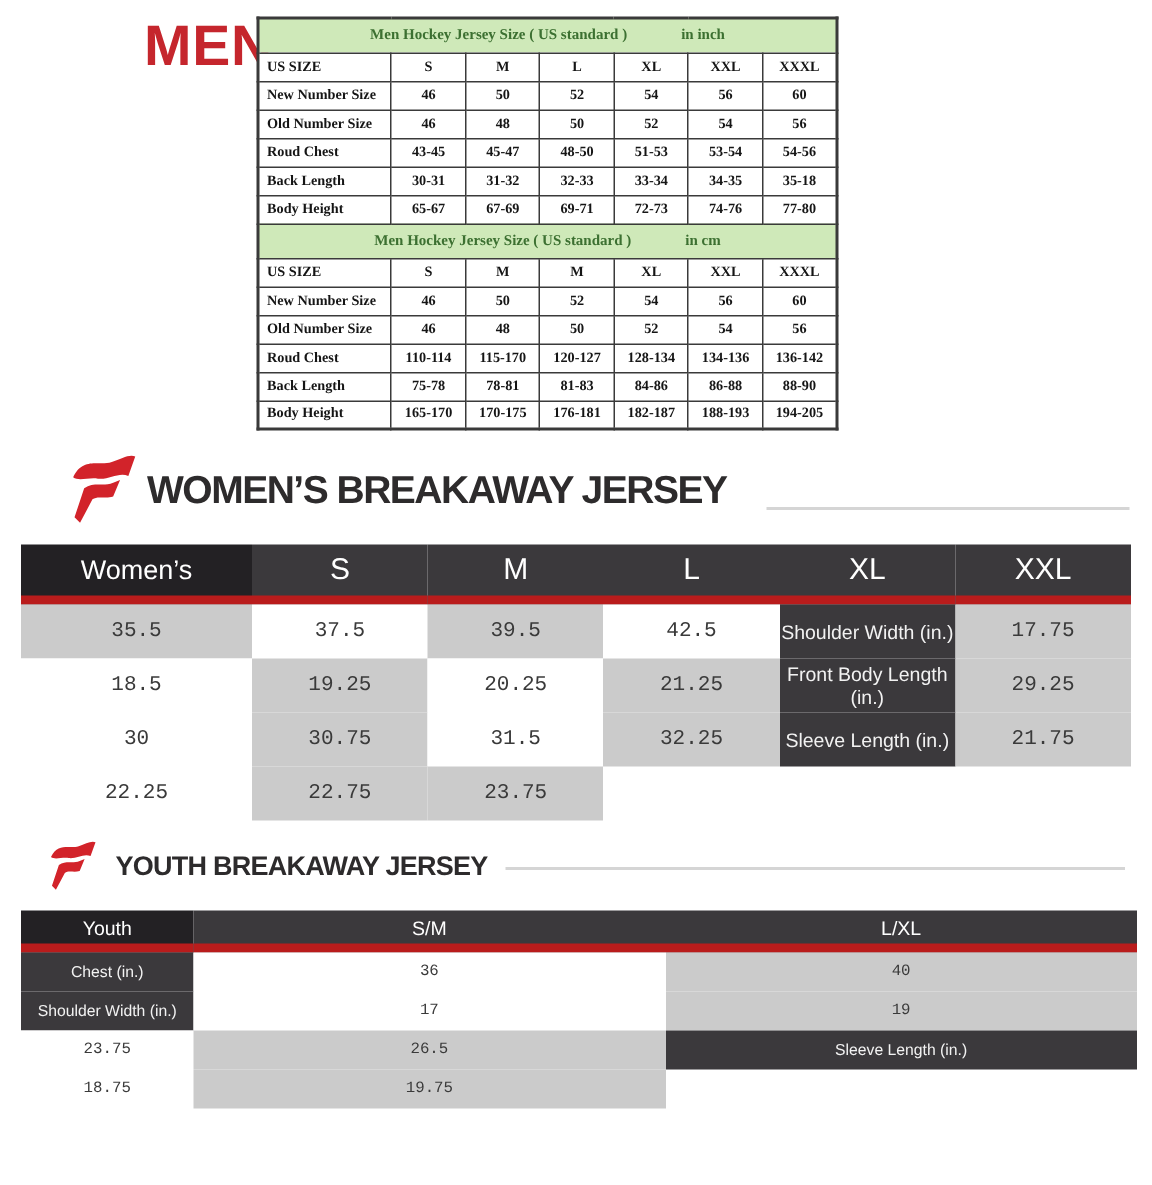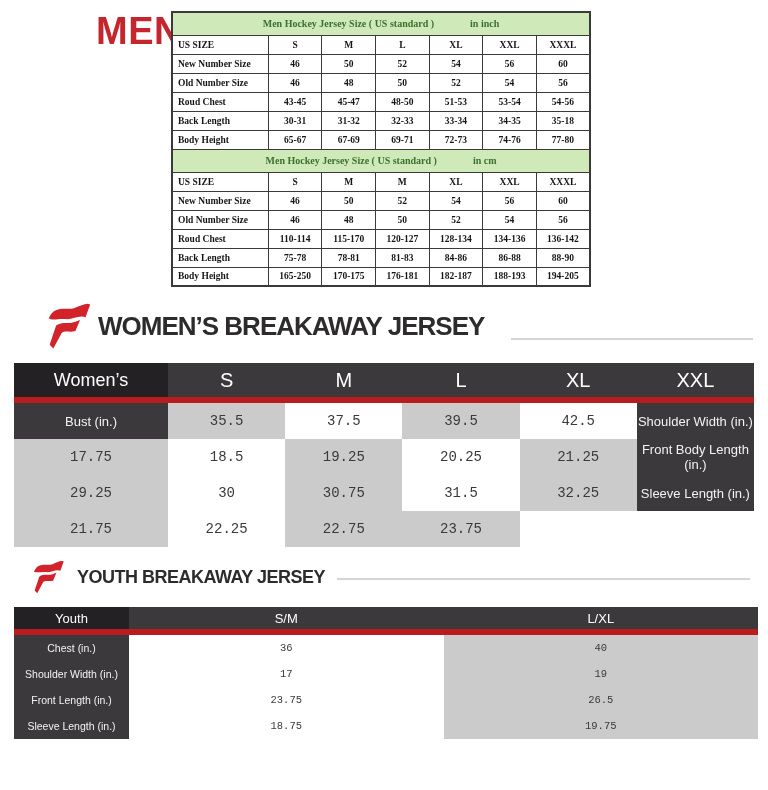--- a/index.html
+++ b/index.html
@@ -3,21 +3,21 @@
 <meta charset="utf-8">
 <style>
   * { margin:0; padding:0; box-sizing:border-box; }
   html,body { background:#fff; }
   body { font-family:"Liberation Sans", sans-serif; }
   .page { position:relative; width:768px; height:790px; background:#fff; overflow:hidden; }
 
   
   .men-title { position:absolute; left:96px; top:10px; font-size:38px; font-weight:bold;
                color:var(--men-title-red,#c5262d); letter-spacing:.5px; }
-  .men-table { position:absolute; left:171px; top:11px; width:420px; border-collapse:collapse;
+  .men-table { position:absolute; left:171px; top:11px; width:388px; border-collapse:collapse;
                font-family:"Liberation Serif", serif; color:#151515; border:2px solid #3a3a3a; }
   .men-table td { border:1px solid #3a3a3a; height:19px; font-size:9.5px; font-weight:bold;
                   background:#fff; padding:0 3px; }
   .men-table td.lab { text-align:left; width:23%; padding-left:5px; }
   .men-table td.val { text-align:center; width:12.8%; }
   .men-table td.cap { background:var(--table-header-green-bg,#cfe9b9);
                       color:var(--table-header-green-text,#3c7031);
                       text-align:center; font-size:10px; height:23px; }
   .men-table .unit { display:inline-block; margin-left:36px; }
 
@@ -163,21 +163,21 @@
           <td class="lab">Back Length</td>
           <td class="val">75-78</td>
           <td class="val">78-81</td>
           <td class="val">81-83</td>
           <td class="val">84-86</td>
           <td class="val">86-88</td>
           <td class="val">88-90</td>
         </tr>
         <tr>
           <td class="lab">Body Height</td>
-          <td class="val">165-250</td>
+          <td class="val">165-170</td>
           <td class="val">170-175</td>
           <td class="val">176-181</td>
           <td class="val">182-187</td>
           <td class="val">188-193</td>
           <td class="val">194-205</td>
         </tr>
       </tbody>
   </table>
 
   <div class="sec-head women">
@@ -189,21 +189,20 @@
   </div>
   <div class="rule women-r"></div>
 
   <div class="grid wgrid">
       <div class="gh gh0">Women’s</div>
       <div class="gh">S</div>
       <div class="gh">M</div>
       <div class="gh">L</div>
       <div class="gh">XL</div>
       <div class="gh">XXL</div>
-      <div class="gl">Bust (in.)</div>
       <div class="gv g-gray">35.5</div>
       <div class="gv g-white">37.5</div>
       <div class="gv g-gray">39.5</div>
       <div class="gv g-white">42.5</div>
       <div class="gl">Shoulder Width (in.)</div>
       <div class="gv g-gray">17.75</div>
       <div class="gv g-white">18.5</div>
       <div class="gv g-gray">19.25</div>
       <div class="gv g-white">20.25</div>
       <div class="gv g-gray">21.25</div>
@@ -232,21 +231,20 @@
   <div class="grid ygrid">
       <div class="gh gh0">Youth</div>
       <div class="gh">S/M</div>
       <div class="gh">L/XL</div>
       <div class="gl">Chest (in.)</div>
       <div class="gv g-white">36</div>
       <div class="gv g-gray">40</div>
       <div class="gl">Shoulder Width (in.)</div>
       <div class="gv g-white">17</div>
       <div class="gv g-gray">19</div>
-      <div class="gl">Front Length (in.)</div>
       <div class="gv g-white">23.75</div>
       <div class="gv g-gray">26.5</div>
       <div class="gl">Sleeve Length (in.)</div>
       <div class="gv g-white">18.75</div>
       <div class="gv g-gray">19.75</div>
     </div>
 
 </div>
 
 </body></html>

